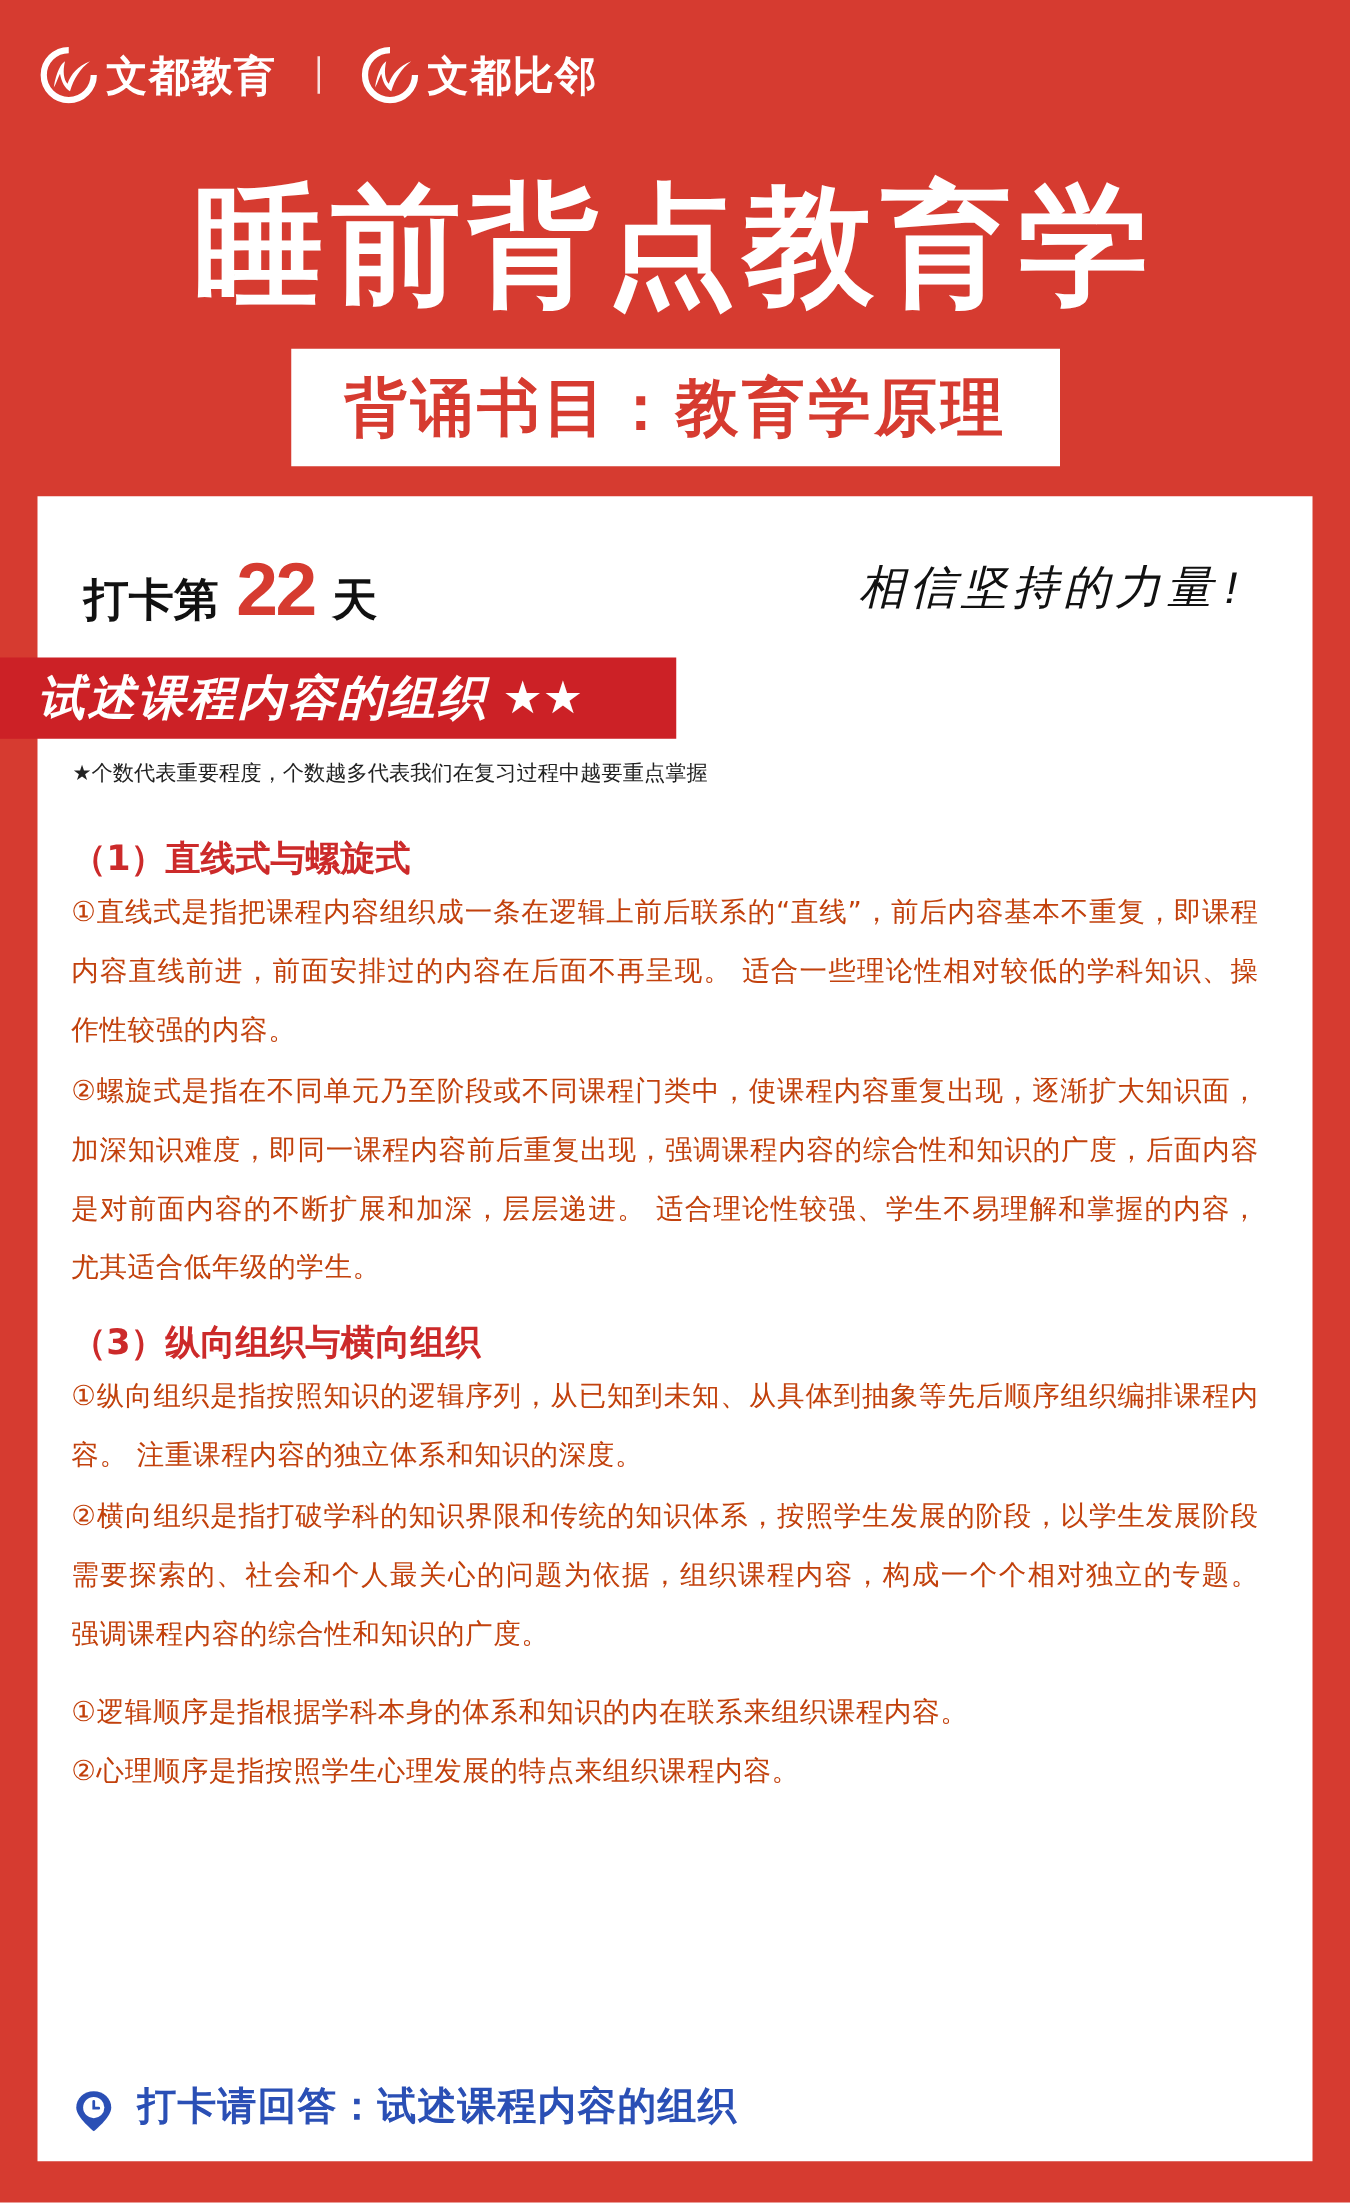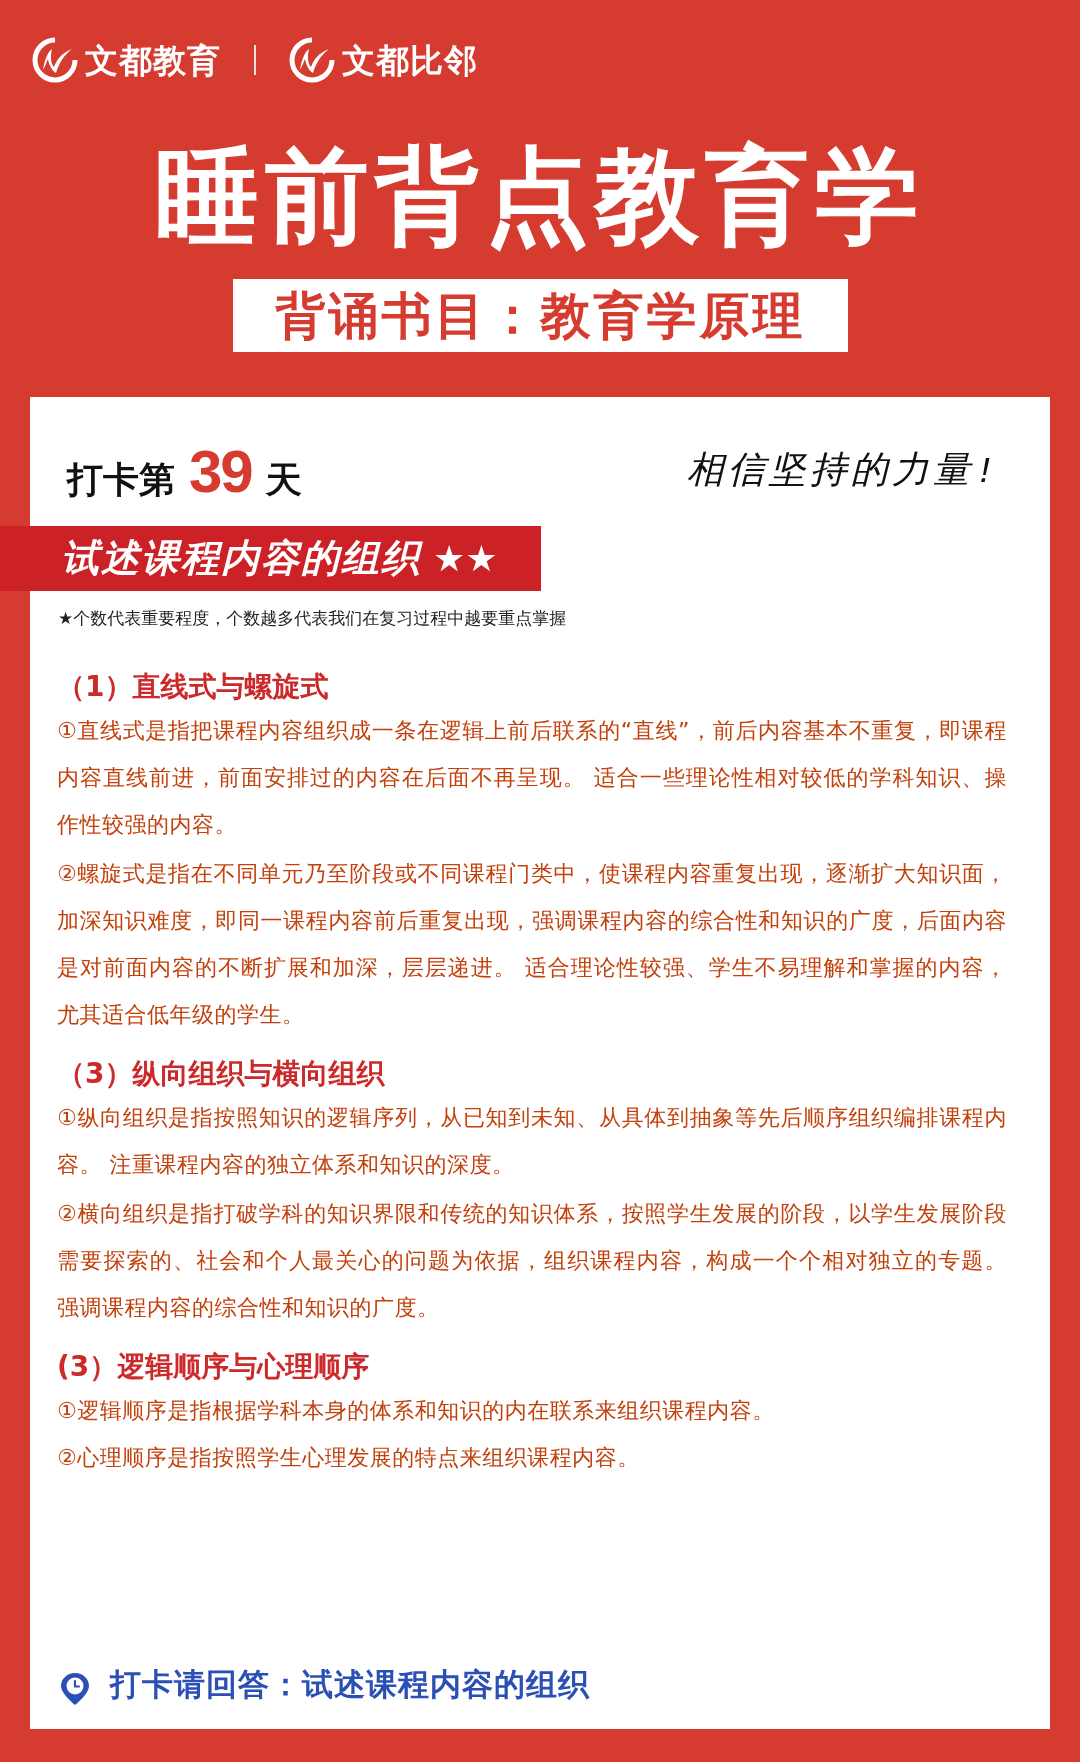--- a/index.html
+++ b/index.html
@@ -23,21 +23,21 @@
   .logo-divider {
     width: 2px; height: 30px; background: rgba(255,255,255,0.85);
     margin: 0 33px 0 33px;
   }
   .main-title {
     position: absolute; left: 0; width: 1080px; top: 140px;
     text-align: center; color: #fff; font-weight: bold;
     font-size: 104px; line-height: 112px; letter-spacing: 6px;
   }
   .subtitle-box {
-    position: absolute; left: 233px; top: 279px; width: 615px; height: 73px;
+    position: absolute; left: 233px; top: 279px; width: 615px; height: 94px;
     background: #fff; display: flex; align-items: center; justify-content: center;
   }
   .subtitle-text {
     color: #d63b30; font-size: 50px; font-weight: bold; letter-spacing: 3px; line-height: 1;
   }
   .card {
     position: absolute; left: 30px; top: 397px; width: 1020px; height: 1332px;
     background: #fff;
   }
   .checkin {
@@ -49,21 +49,21 @@
     font-size: 60px; color: #d63b30; margin: 0 14px; font-family: "Liberation Sans", sans-serif;
     font-weight: bold; letter-spacing: -2px;
   }
   .motto {
     position: absolute; right: 50px; top: 48px;
     font-family: Liberation Mono, monospace; font-style: italic;
     font-size: 37px; color: #111; letter-spacing: 4px;
   }
   .topic-banner {
     position: absolute; left: 0; top: 526px; width: 541px; height: 65px;
-    background: #cc2126; display: flex; align-items: center; padding-left: 61px;
+    background: #cc2126; display: flex; align-items: center; padding-left: 30px;
   }
   .topic-text {
     color: #fff; font-size: 38px; font-weight: bold; font-style: italic; letter-spacing: 2px;
   }
   .topic-stars { color: #fff; font-size: 36px; margin-left: 12px; letter-spacing: 0; }
   .note {
     position: absolute; left: 28px; top: 210px; font-size: 17px; color: #222;
   }
   .content {
     position: absolute; left: 27px; top: 270px; width: 950px;
@@ -107,37 +107,36 @@
 
 <div class="main-title">睡前背点教育学</div>
 
 <div class="subtitle-box">
   <span class="subtitle-text">背诵书目：教育学原理</span>
 </div>
 
 <div class="card">
   <div class="checkin">
     <span class="lbl">打卡第</span>
-    <span class="num">39</span>
+    <span class="num">22</span>
     <span class="lbl">天</span>
   </div>
   <div class="motto">相信坚持的力量!</div>
 
   <div class="note">★个数代表重要程度，个数越多代表我们在复习过程中越要重点掌握</div>
 
   <div class="content">
     <div class="sec-head">（1）直线式与螺旋式</div>
     <div class="para">①直线式是指把课程内容组织成一条在逻辑上前后联系的“直线”，前后内容基本不重复，即课程内容直线前进，前面安排过的内容在后面不再呈现。 适合一些理论性相对较低的学科知识、操作性较强的内容。</div>
     <div class="para" style="margin-top:2px">②螺旋式是指在不同单元乃至阶段或不同课程门类中，使课程内容重复出现，逐渐扩大知识面，加深知识难度，即同一课程内容前后重复出现，强调课程内容的综合性和知识的广度，后面内容是对前面内容的不断扩展和加深，层层递进。 适合理论性较强、学生不易理解和掌握的内容，尤其适合低年级的学生。</div>
     <div class="gap"></div>
     <div class="sec-head">（3）纵向组织与横向组织</div>
     <div class="para">①纵向组织是指按照知识的逻辑序列，从已知到未知、从具体到抽象等先后顺序组织编排课程内容。 注重课程内容的独立体系和知识的深度。</div>
     <div class="para" style="margin-top:2px">②横向组织是指打破学科的知识界限和传统的知识体系，按照学生发展的阶段，以学生发展阶段需要探索的、社会和个人最关心的问题为依据，组织课程内容，构成一个个相对独立的专题。 强调课程内容的综合性和知识的广度。</div>
     <div class="gap"></div>
-    <div class="sec-head">(3）逻辑顺序与心理顺序</div>
     <div class="para">①逻辑顺序是指根据学科本身的体系和知识的内在联系来组织课程内容。</div>
     <div class="para">②心理顺序是指按照学生心理发展的特点来组织课程内容。</div>
   </div>
 
   <div class="answer">
     <svg class="pin" viewBox="0 0 30 34">
       <path d="M15 1 C7 1 1 7 1 14 C1 22 15 33 15 33 C15 33 29 22 29 14 C29 7 23 1 15 1 Z" fill="#2a4fb5"></path>
       <circle cx="15" cy="14" r="8.5" fill="#fff"></circle>
       <path d="M15 9 V14.5 H19" stroke="#2a4fb5" stroke-width="2.2" fill="none" stroke-linecap="round"></path>
     </svg>

